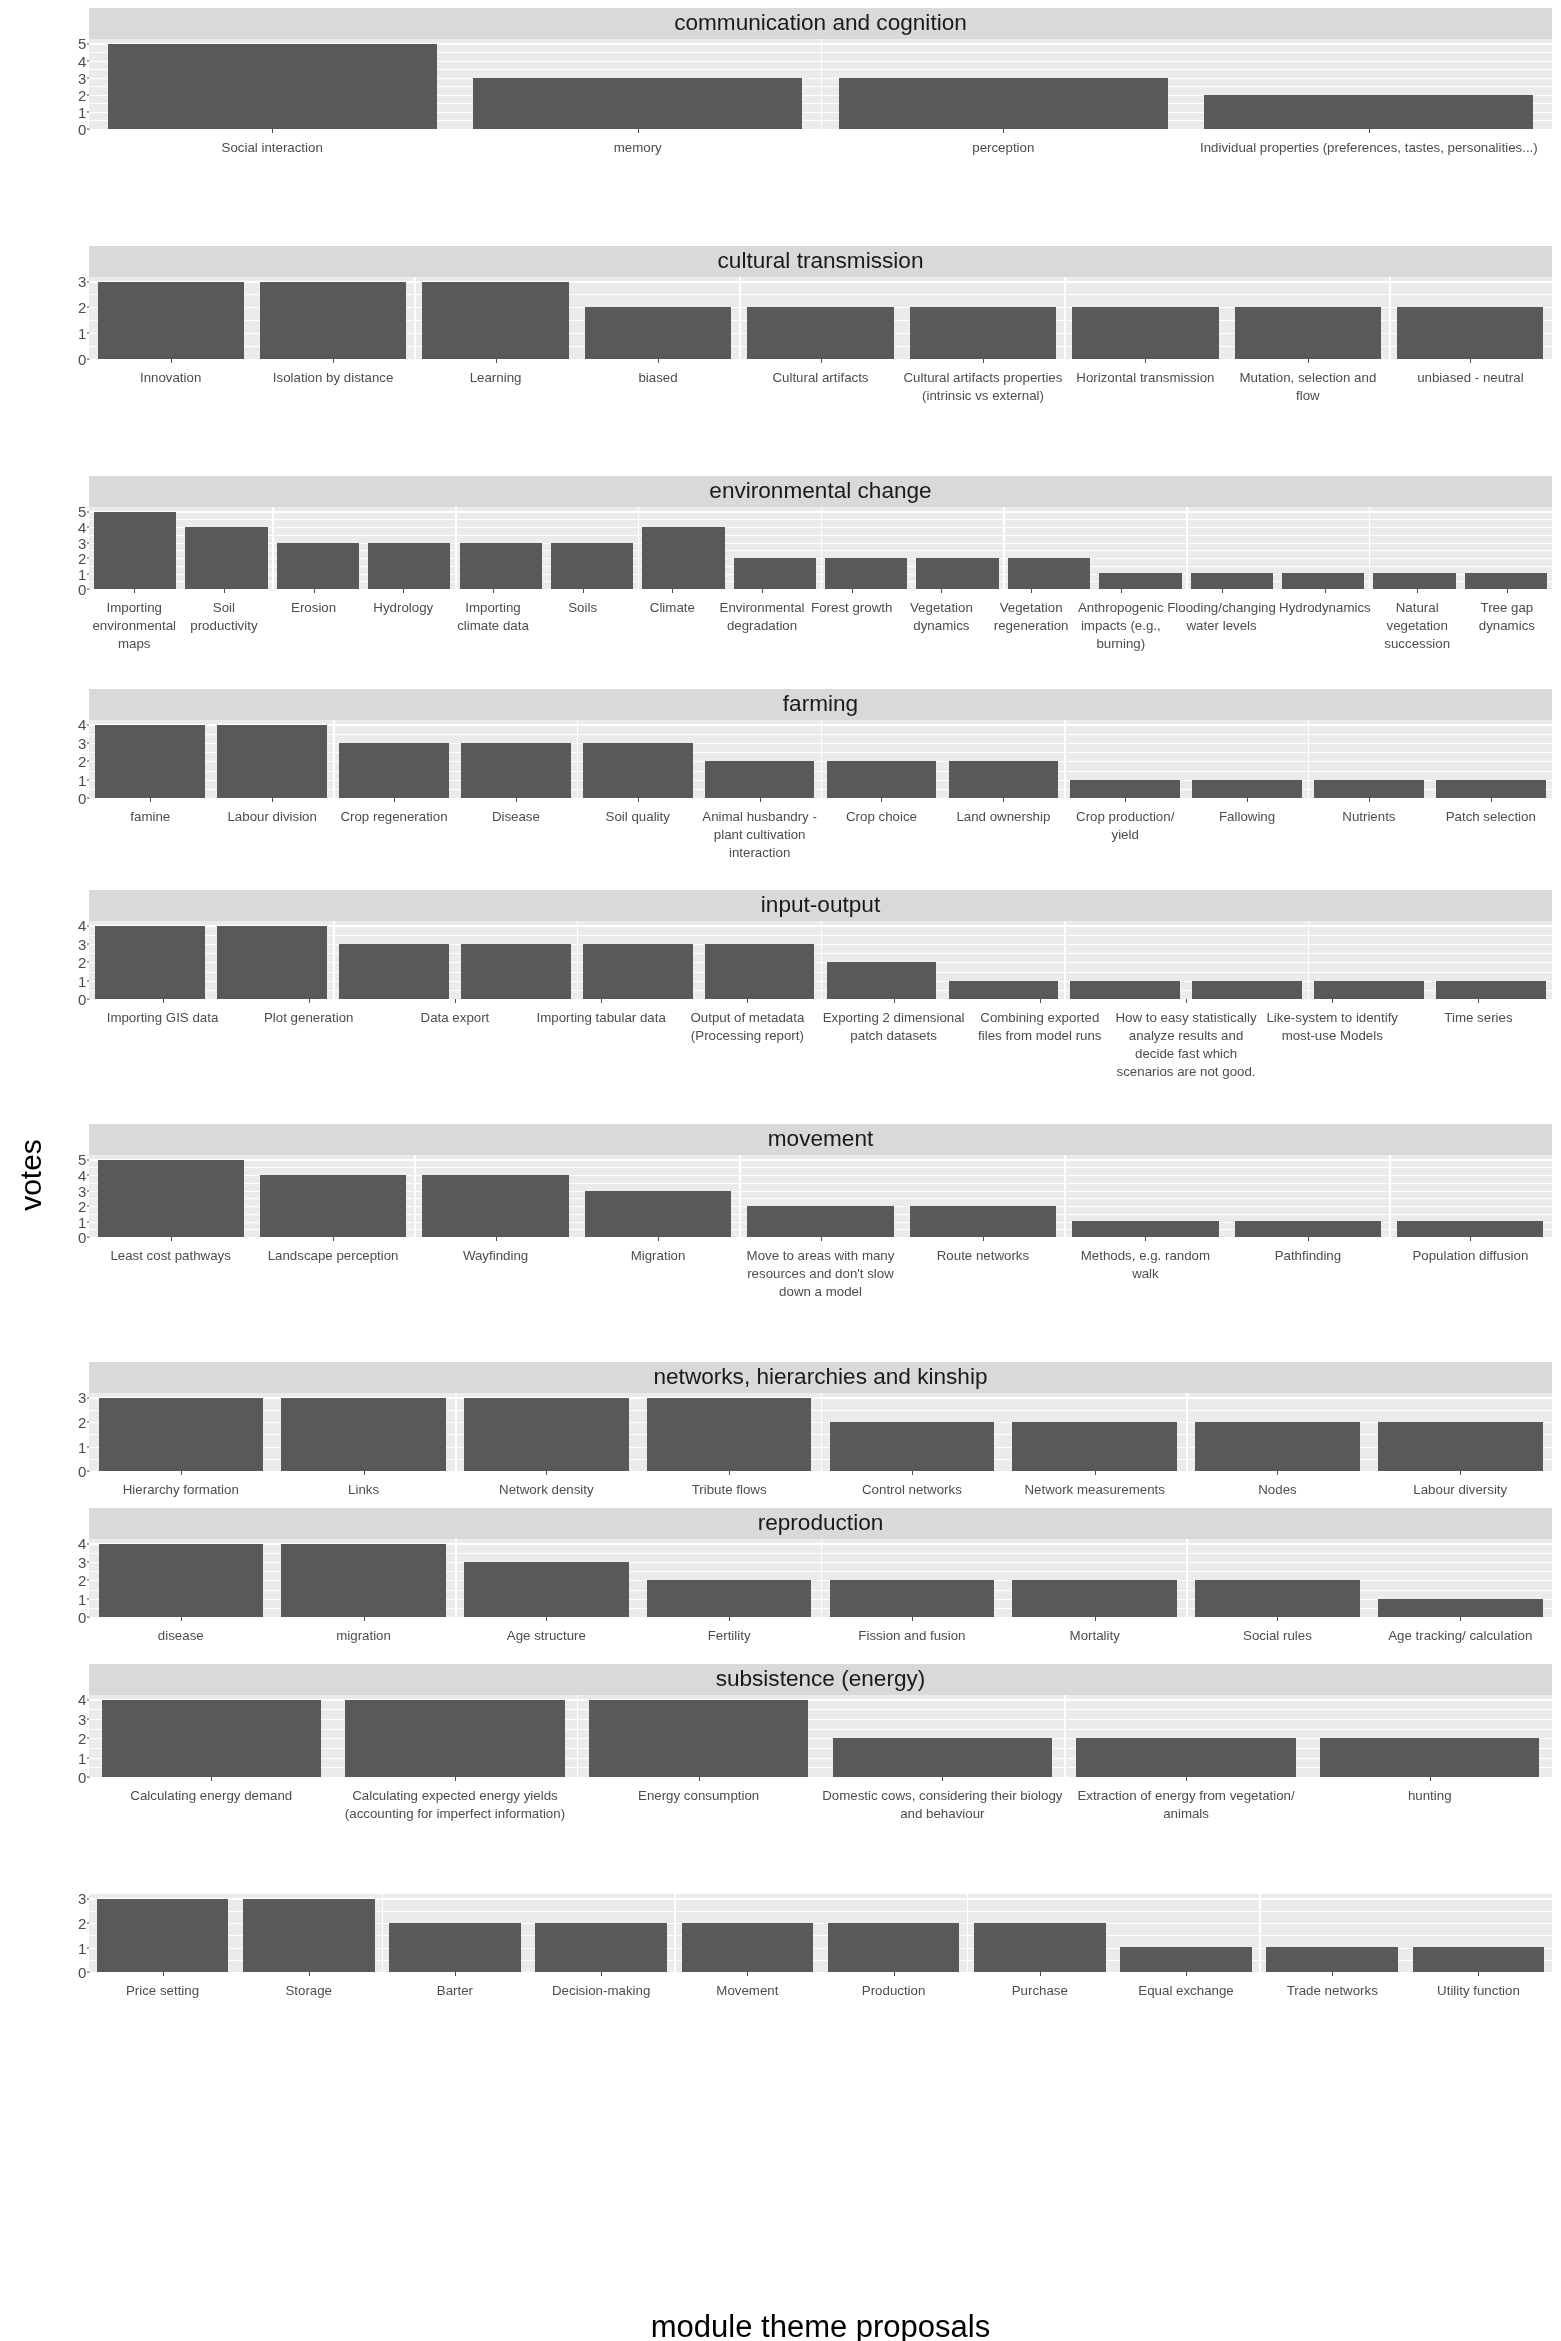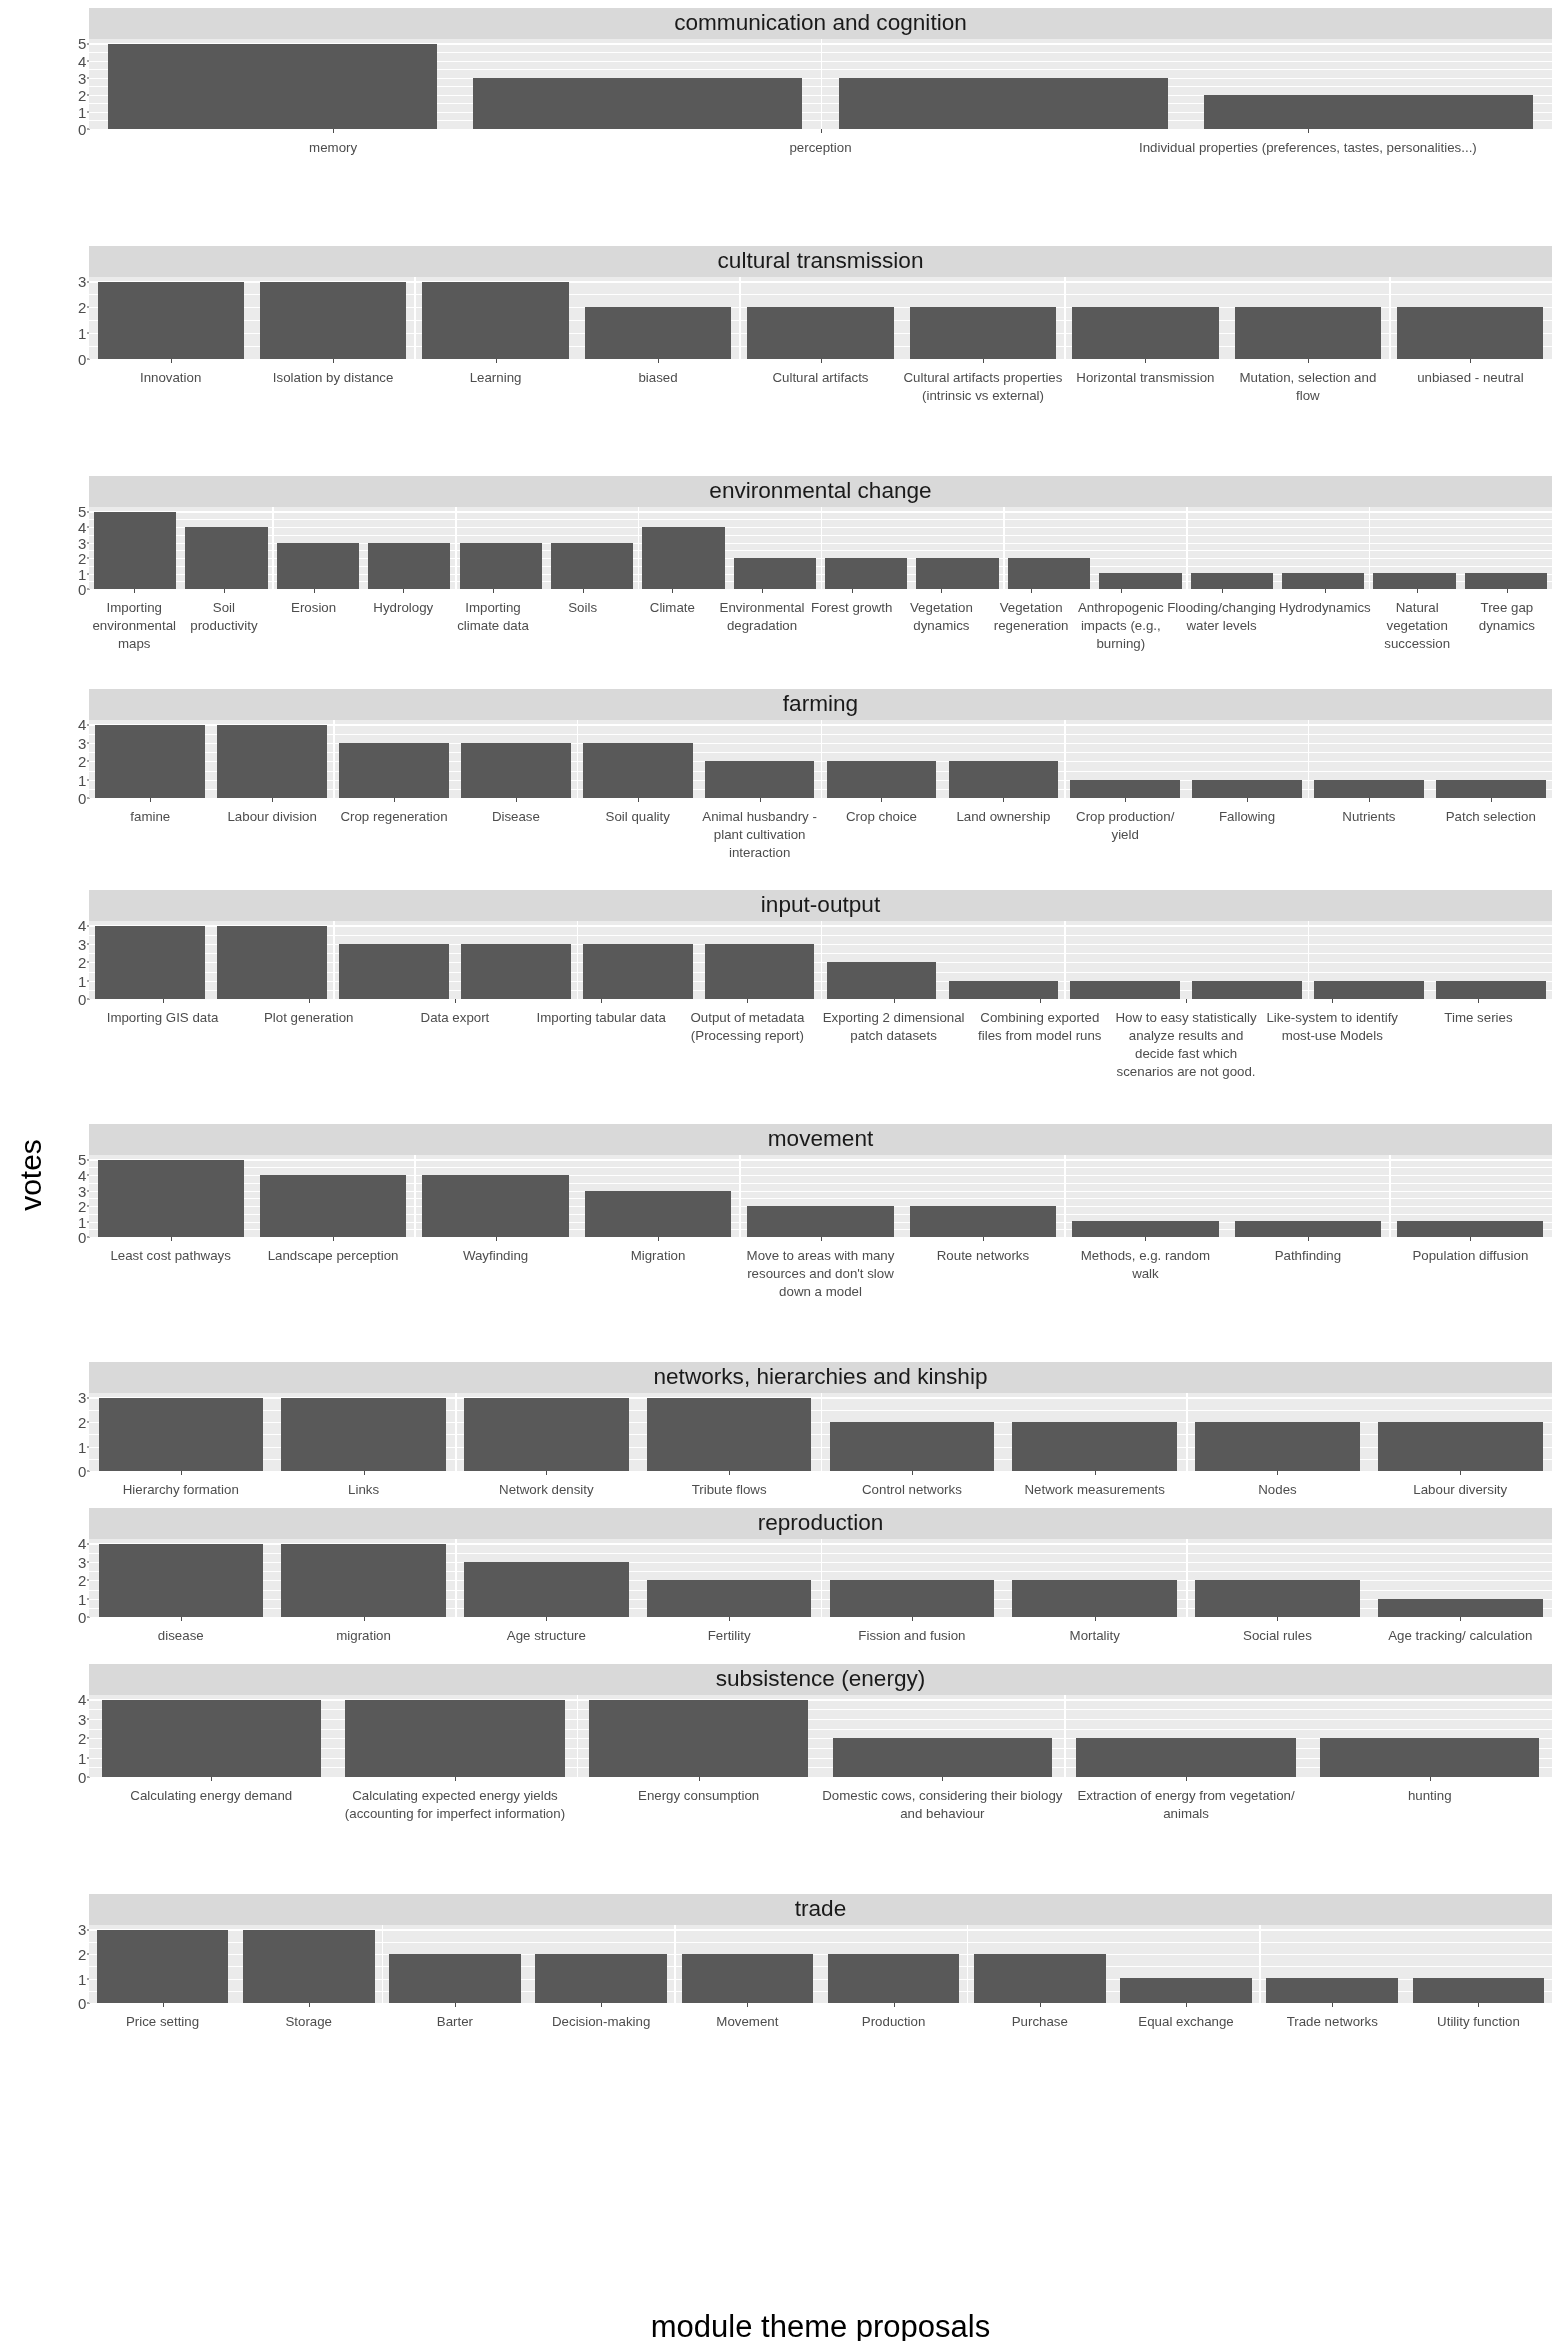--- a/index.html
+++ b/index.html
@@ -239,20 +239,21 @@
                 <div class="barcell">
                   <div class="bar" title="perception: 3" style="height: 51px; background: rgb(89, 89, 89);"></div>
                 </div>
                 <div class="barcell">
                   <div class="bar" title="Individual properties (preferences, tastes, personalities...): 2" style="height: 34px; background: rgb(89, 89, 89);"></div>
                 </div>
               </div>
             </div>
           </div>
           <div class="xlabels" style="height: 117px;">
+            <div class="xlabel">Social interaction</div>
             <div class="xlabel">memory</div>
             <div class="xlabel">perception</div>
             <div class="xlabel">Individual properties (preferences, tastes, personalities...)</div>
           </div>
         </div>
         <div class="facet">
           <div class="strip">
             <div class="strip-text">cultural transmission</div>
           </div>
           <div class="plotrow">
@@ -820,23 +821,20 @@
           <div class="xlabels" style="height: 117px;">
             <div class="xlabel">Calculating energy demand</div>
             <div class="xlabel">Calculating expected energy yields (accounting for imperfect information)</div>
             <div class="xlabel">Energy consumption</div>
             <div class="xlabel">Domestic cows, considering their biology and behaviour</div>
             <div class="xlabel">Extraction of energy from vegetation/ animals</div>
             <div class="xlabel">hunting</div>
           </div>
         </div>
         <div class="facet">
-          <div class="strip">
-            <div class="strip-text">trade</div>
-          </div>
           <div class="plotrow">
             <div class="axis-y" style="height: 78px;">
               <div class="ytick" style="top: 78px;">0</div>
               <div class="ytick" style="top: 54px;">1</div>
               <div class="ytick" style="top: 29px;">2</div>
               <div class="ytick" style="top: 4.7px;">3</div>
             </div>
             <div class="panel" style="height: 78px;">
               <div class="gridline" style="top: 66px;"></div>
               <div class="gridline major" style="top: 54px;"></div>

